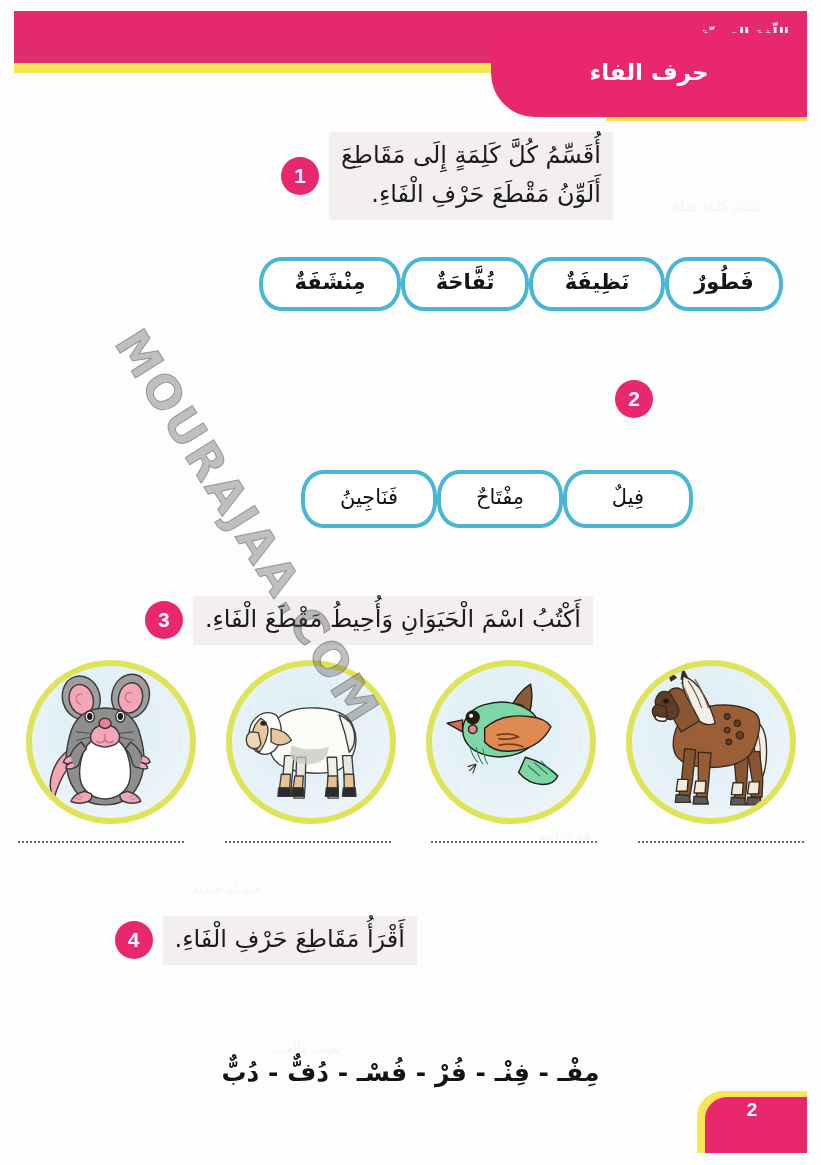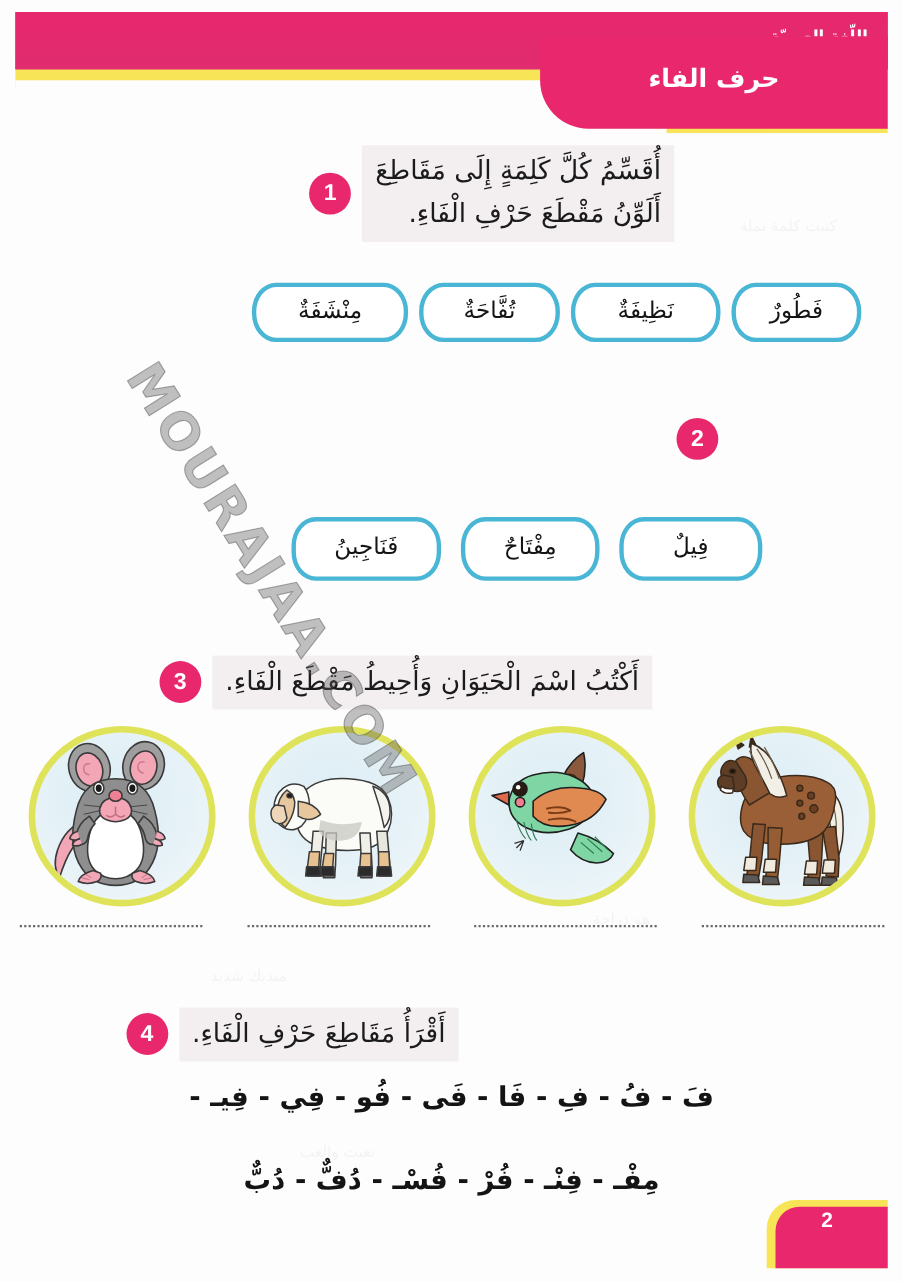--- a/index.html
+++ b/index.html
@@ -264,32 +264,32 @@
   </div>
 
   <div class="instruction" style="top:132px; right:208px;">
     <div class="num-badge">1</div>
     <div class="instr-text">
       <div>أُقَسِّمُ كُلَّ كَلِمَةٍ إِلَى مَقَاطِعَ</div>
       <div>أَلَوِّنُ مَقْطَعَ حَرْفِ الْفَاءِ.</div>
     </div>
   </div>
 
-  <div class="bubble-row" style="top:257px; right:38px; gap:10px;">
+  <div class="bubble-row" style="top:257px; right:38px; gap:0;font-weight:bold;">
     <div class="bubble r1" style="width:142px;">مِنْشَفَةٌ</div>
     <div class="bubble r1" style="width:128px;">تُفَّاحَةٌ</div>
     <div class="bubble r1" style="width:136px;">نَظِيفَةٌ</div>
     <div class="bubble r1" style="width:118px;">فَطُورٌ</div>
   </div>
 
   <div class="instruction" style="top:380px; right:168px;">
     <div class="num-badge">2</div>
   </div>
 
-  <div class="bubble-row" style="top:470px; right:128px; gap:18px;">
+  <div class="bubble-row" style="top:470px; right:128px; gap:0;">
     <div class="bubble r2" style="width:136px;">فَنَاجِينُ</div>
     <div class="bubble r2" style="width:126px;">مِفْتَاحٌ</div>
     <div class="bubble r2" style="width:130px;">فِيلٌ</div>
   </div>
 
   <div class="instruction" style="top:596px; right:228px;">
     <div class="num-badge">3</div>
     <div class="instr-text">أَكْتُبُ اسْمَ الْحَيَوَانِ وَأُحِيطُ مَقْطَعَ الْفَاءِ.</div>
   </div>
 
@@ -466,21 +466,20 @@
     <div class="dotline"></div>
     <div class="dotline"></div>
     <div class="dotline"></div>
   </div>
 
   <div class="instruction" style="top:916px; right:404px;">
     <div class="num-badge">4</div>
     <div class="instr-text">أَقْرَأُ مَقَاطِعَ حَرْفِ الْفَاءِ.</div>
   </div>
 
-  <div class="syllable-row" style="top:982px;">فَ - فُ - فِ - فَا - فَى - فُو - فِي - فِيـ -</div>
   <div class="syllable-row" style="top:1058px;">مِفْـ - فِنْـ - فُرْ - فُسْـ - دُفٌّ - دُبٌّ</div>
 
   <div class="watermark">MOURAJAA.COM</div>
 
   <div class="footer-tab">
     <div class="footer-yellow"></div>
     <div class="footer-pink"></div>
     <div class="footer-num">2</div>
   </div>
 

